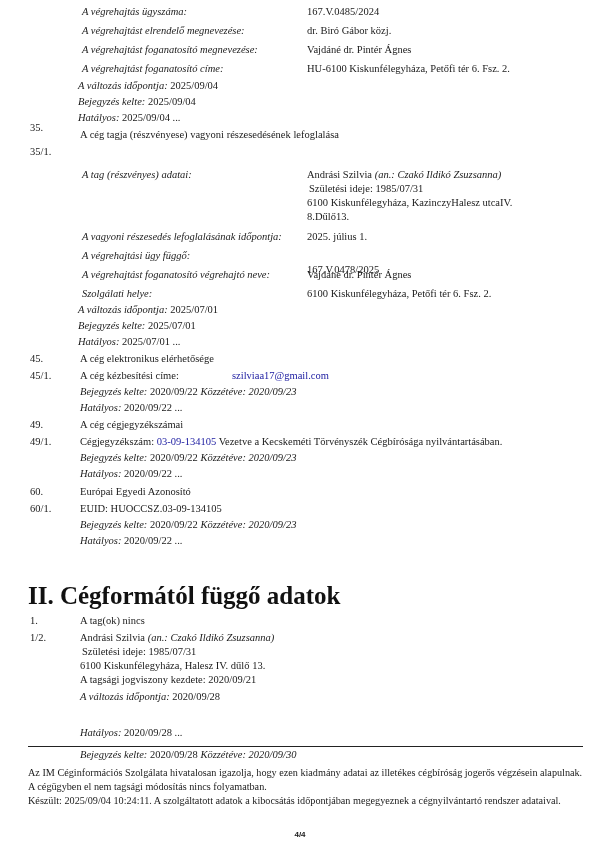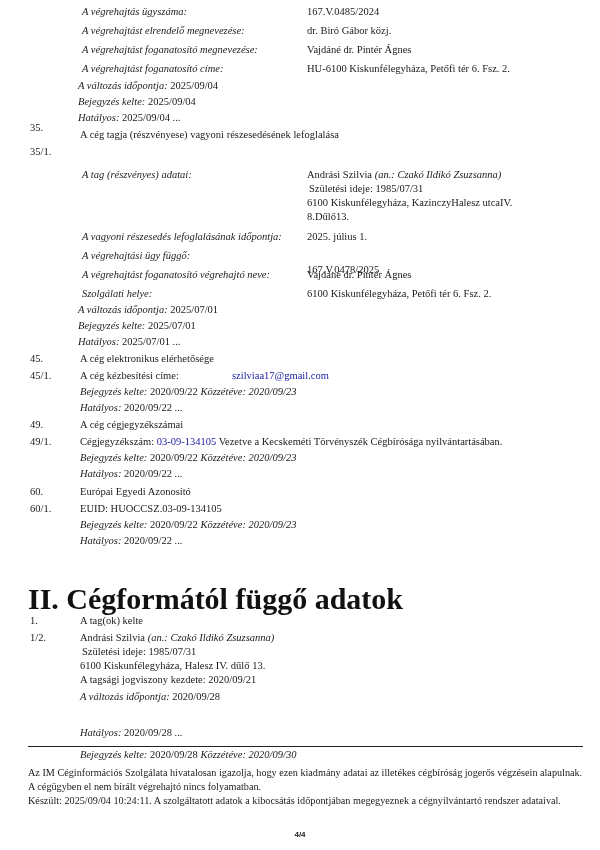--- a/index.html
+++ b/index.html
@@ -7,21 +7,21 @@
          font-family:"Liberation Serif", serif; font-size:10.5px; color:#1a1a1a; }
   .abs { position:absolute; white-space:nowrap; }
   .it { font-style:italic; }
   .lbl { left:82px;font-style:italic; }
   .val { left:307px; }
   .num { left:30px; }
   .hd { left:80px; font-weight:normal; }
   .meta { left:78px; font-style:italic; }
   .meta2 { left:80px; font-style:italic; }
   .link { color:#1a1aa0; }
-  h1 { position:absolute; left:28px; top:582px; margin:0; font-size:30px; font-weight:bold;
+  h1 { position:absolute; left:28px; top:582px; margin:0; font-size:25px; font-weight:bold;
        font-family:"Liberation Serif", serif; color:#111; white-space:nowrap; }
   .hr { position:absolute; left:28px; width:555px; top:746px; height:0; border-top:1.5px solid #222; }
   .foot { position:absolute; left:28px; width:560px; font-size:10.2px; line-height:14px; }
   .pg { position:absolute; left:0; width:600px; text-align:center; top:830px; font-size:8px; font-weight:bold;
         font-family:"Liberation Sans", sans-serif; }
 </style>
 </head>
 <body>
 
 <div>
@@ -84,28 +84,28 @@
   <span class="abs hd" style="top:486px">Európai Egyedi Azonosító</span>
   <span class="abs num" style="top:503px">60/1.</span>
   <span class="abs" style="left:80px;top:503px">EUID: HUOCCSZ.03-09-134105</span>
   <span class="abs meta2" style="top:519px"><span>Bejegyzés kelte:</span> <span style="font-style:normal">2020/09/22</span> <span>Közzétéve:</span> <span>2020/09/23</span></span>
   <span class="abs meta2" style="top:535px"><span>Hatályos:</span> <span style="font-style:normal">2020/09/22 ...</span></span>
 </div>
 
 <h1>II. Cégformától függő adatok</h1>
 <div>
   <span class="abs num" style="top:615px">1.</span>
-  <span class="abs hd" style="top:615px">A tag(ok) kelte</span>
+  <span class="abs hd" style="top:615px">A tag(ok) nincs</span>
   <span class="abs num" style="top:632px">1/2.</span>
   <span class="abs" style="left:80px;top:632px"><span>Andrási Szilvia</span> <span class="it">(an.: Czakó Ildikó Zsuzsanna)</span></span>
   <span class="abs" style="left:82px;top:646px">Születési ideje: 1985/07/31</span>
   <span class="abs" style="left:80px;top:660px">6100 Kiskunfélegyháza, Halesz IV. dűlő 13.</span>
   <span class="abs" style="left:80px;top:674px">A tagsági jogviszony kezdete: 2020/09/21</span>
   <span class="abs meta2" style="top:691px"><span>A változás időpontja:</span> <span style="font-style:normal">2020/09/28</span></span>
   <span class="abs meta2" style="top:749px"><span>Bejegyzés kelte:</span> <span style="font-style:normal">2020/09/28</span> <span>Közzétéve:</span> <span>2020/09/30</span></span>
   <span class="abs meta2" style="top:727px"><span>Hatályos:</span> <span style="font-style:normal">2020/09/28 ...</span></span>
 </div>
 
 <div class="hr"></div>
 
-<div class="foot" style="top:766px">Az IM Céginformációs Szolgálata hivatalosan igazolja, hogy ezen kiadmány adatai az illetékes cégbíróság jogerős végzésein alapulnak. A cégügyben el nem bírált végrehajtó nincs folyamatban.</div>
+<div class="foot" style="top:766px">Az IM Céginformációs Szolgálata hivatalosan igazolja, hogy ezen kiadmány adatai az illetékes cégbíróság jogerős végzésein alapulnak. A cégügyben el nem tagsági módosítás nincs folyamatban.</div>
 <div class="foot" style="top:794px">Készült: 2025/09/04 10:24:11. A szolgáltatott adatok a kibocsátás időpontjában megegyeznek a cégnyilvántartó rendszer adataival.</div>
 <div class="pg">4/4</div>
 
 </body></html>

